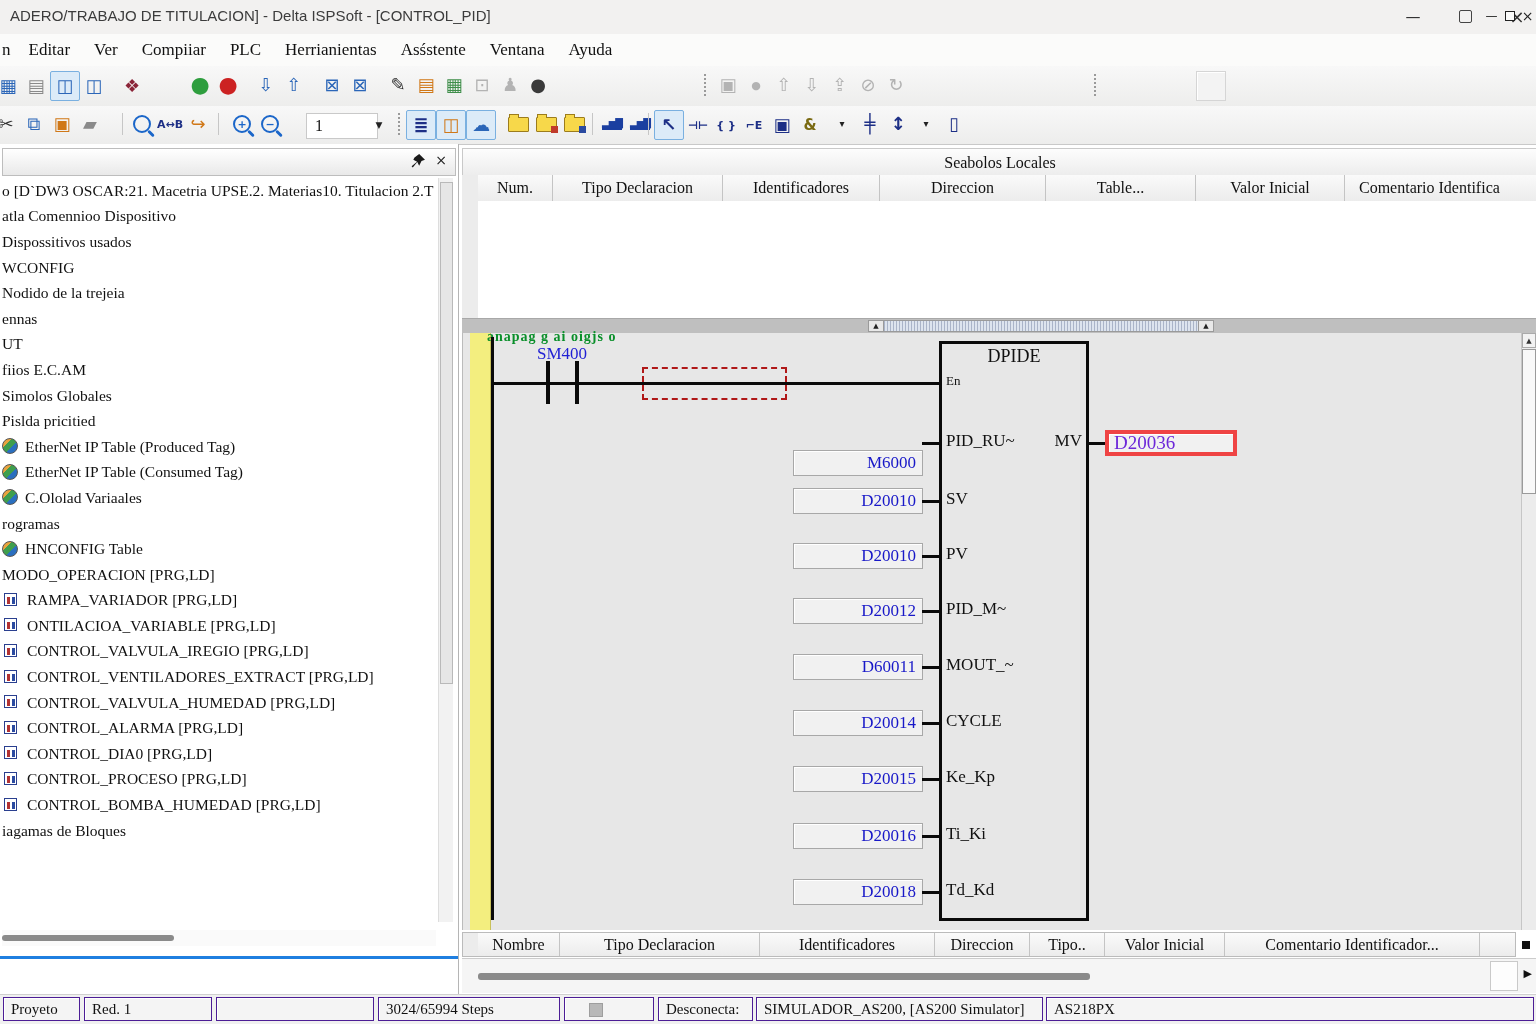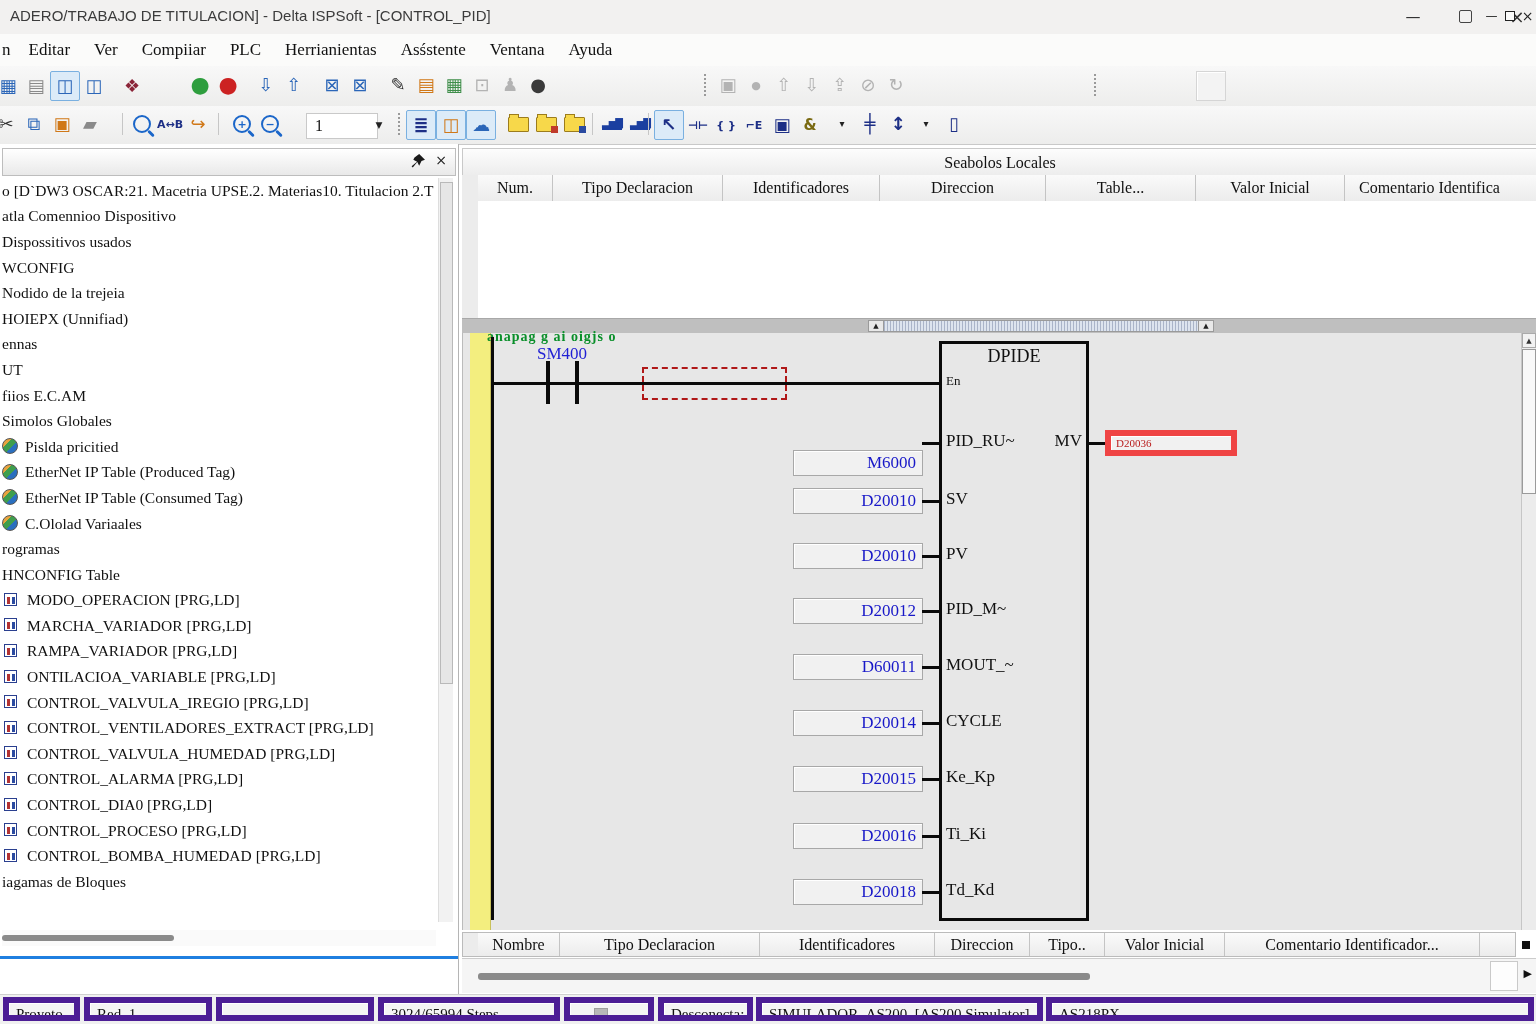--- a/index.html
+++ b/index.html
@@ -124,22 +124,22 @@
   #fb-block{left:939px;top:341px;width:144px;height:574px;border:3px solid #0a0a0a;}
   #fb-title{left:939px;top:346px;width:150px;text-align:center;font-size:18px;}
   #fb-en{left:946px;top:373px;font-size:13px;}
   #fb-mv{left:1014px;top:431px;width:68px;text-align:right;font-size:17px;}
   .pin-name{position:absolute;left:946px;font-size:17px;}
   .op-box{position:absolute;left:793px;width:130px;height:26px;background:#f1f1f1;border:1px solid #a8a8a8;
       box-shadow:inset 1px 1px 0 #fff;box-sizing:border-box;color:#1818c8;font-size:17px;
       display:flex;align-items:center;justify-content:flex-end;padding-right:6px;}
   .wire{position:absolute;width:17px;height:2.5px;background:#0a0a0a;}
   #out-wire{left:1086px;top:442px;width:19px;height:2.5px;background:#0a0a0a;position:absolute;}
-  #out-box{left:1105px;top:430px;width:132px;height:26px;background:#f1f1f1;border:6px solid #ef4444;
-      box-shadow:inset 1px 1px 0 #fff;box-sizing:border-box;color:#b91c1c;font-size:11px;
+  #out-box{left:1105px;top:430px;width:132px;height:26px;background:#f1f1f1;border:4px solid #ef4444;
+      box-shadow:inset 1px 1px 0 #fff;box-sizing:border-box;color:#6d28d9;font-size:19px;
       display:flex;align-items:center;padding-left:5px;}
   #ladder-vscroll{left:1521px;top:333px;width:15px;height:597px;background:#ececec;border-left:1px solid #c6c6c6;}
   #lv-up{position:absolute;left:0;top:0;width:14px;height:15px;background:#f2f2f2;border:1px solid #aaa;box-sizing:border-box;
       font-size:7px;display:flex;align-items:center;justify-content:center;font-family:"DejaVu Sans",sans-serif;color:#333;}
   #lv-thumb{position:absolute;left:0;top:16px;width:14px;height:145px;background:#f8f8f8;border:1px solid #9a9a9a;box-sizing:border-box;}
 
   
   #bottom-head{left:478px;top:932px;width:1038px;height:25px;display:flex;background:linear-gradient(#fafafa,#ececec);
       border:1px solid #bbb;border-left:none;box-sizing:border-box;}
   #bottom-gutter{left:462px;top:932px;width:16px;height:25px;background:#ececec;border:1px solid #bbb;border-right:none;box-sizing:border-box;}
@@ -149,21 +149,21 @@
   #bottom-head .hcol:nth-child(7){width:255px;} 
   #mini-btn{left:1516px;top:934px;width:20px;height:21px;display:flex;align-items:center;justify-content:center;}
   #mini-btn::before{content:"";width:8px;height:8px;background:#111;}
   #bottom-scroll{left:462px;top:958px;width:1074px;height:34px;background:#f5f5f5;border-top:1px solid #ccc;}
   #bscroll-thumb{position:absolute;left:16px;top:14px;width:612px;height:7px;background:#8a8a8a;border-radius:3px;}
   #bscroll-right{position:absolute;right:4px;top:8px;font-size:11px;color:#111;font-family:"DejaVu Sans",sans-serif;}
   #corner-box{position:absolute;right:18px;top:2px;width:26px;height:28px;background:#fdfdfd;border:1px solid #c9c9c9;}
 
   
   #statusbar{left:0;top:994px;width:1536px;height:30px;background:#f0f0f0;border-top:1px solid #d0d0d0;}
-  .scell{position:absolute;top:2px;height:24px;border:6px solid #4c1d95;background:#f4f4f4;
+  .scell{position:absolute;top:2px;height:24px;border:1px solid #4c1d95;background:#f4f4f4;
       box-shadow:inset 1px 1px 0 #fff;box-sizing:border-box;font-size:15px;line-height:23px;
       padding-left:7px;overflow:hidden;white-space:nowrap;}
   #sc-square{position:absolute;left:24px;top:5px;width:12px;height:12px;background:#b8b8b8;border:1px solid #9e9e9e;}
 </style>
 </head>
 <body>
 
 <div id="app">
 
   <div class="abs" id="titlebar">
@@ -458,23 +458,20 @@
       </div>
 
   <div class="tree-row">
         <span>WCONFIG</span>
       </div>
 
   <div class="tree-row">
         <span>Nodido de la trejeia</span>
       </div>
 
-  <div class="tree-row">
-        <span>HOIEPX  (Unnifiad)</span>
-      </div>
 
   <div class="tree-row">
         <span>ennas</span>
       </div>
 
   <div class="tree-row">
         <span>UT</span>
       </div>
 
   <div class="tree-row">
@@ -512,24 +509,20 @@
   <div class="tree-row">
         <span class="icon-slot"></span>
         <span>HNCONFIG Table</span>
       </div>
 
   <div class="tree-row">
         <span class="icon-slot"></span>
         <span>MODO_OPERACION [PRG,LD]</span>
       </div>
 
-  <div class="tree-row">
-        <span class="icon-slot"></span>
-        <span>MARCHA_VARIADOR [PRG,LD]</span>
-      </div>
 
   <div class="tree-row">
         <span class="icon-slot"></span>
         <span>RAMPA_VARIADOR [PRG,LD]</span>
       </div>
 
   <div class="tree-row">
         <span class="icon-slot"></span>
         <span>ONTILACIOA_VARIABLE [PRG,LD]</span>
       </div>

